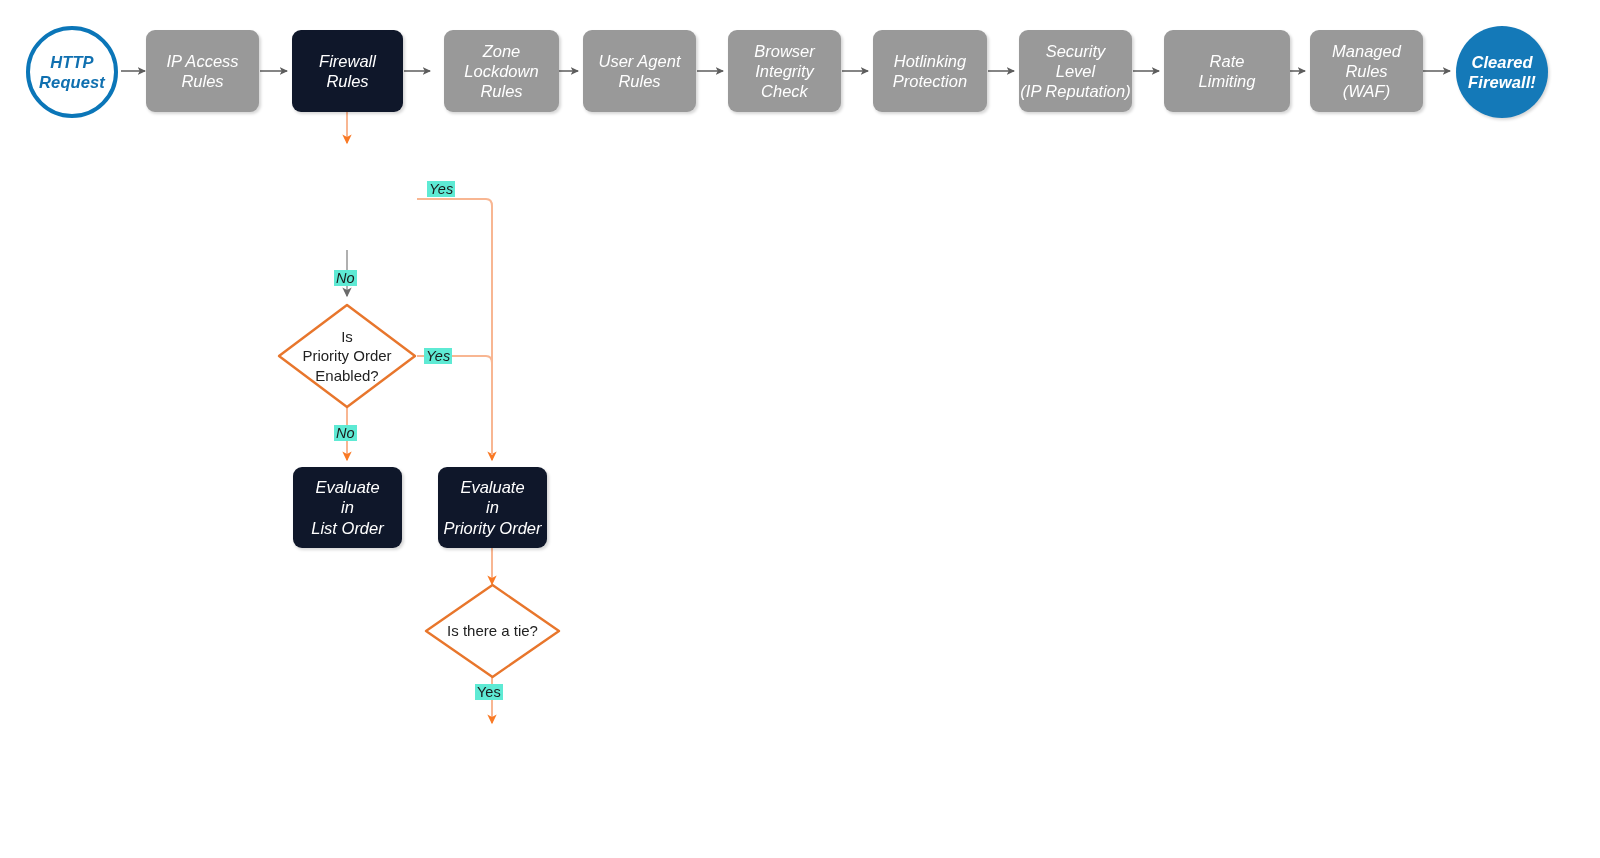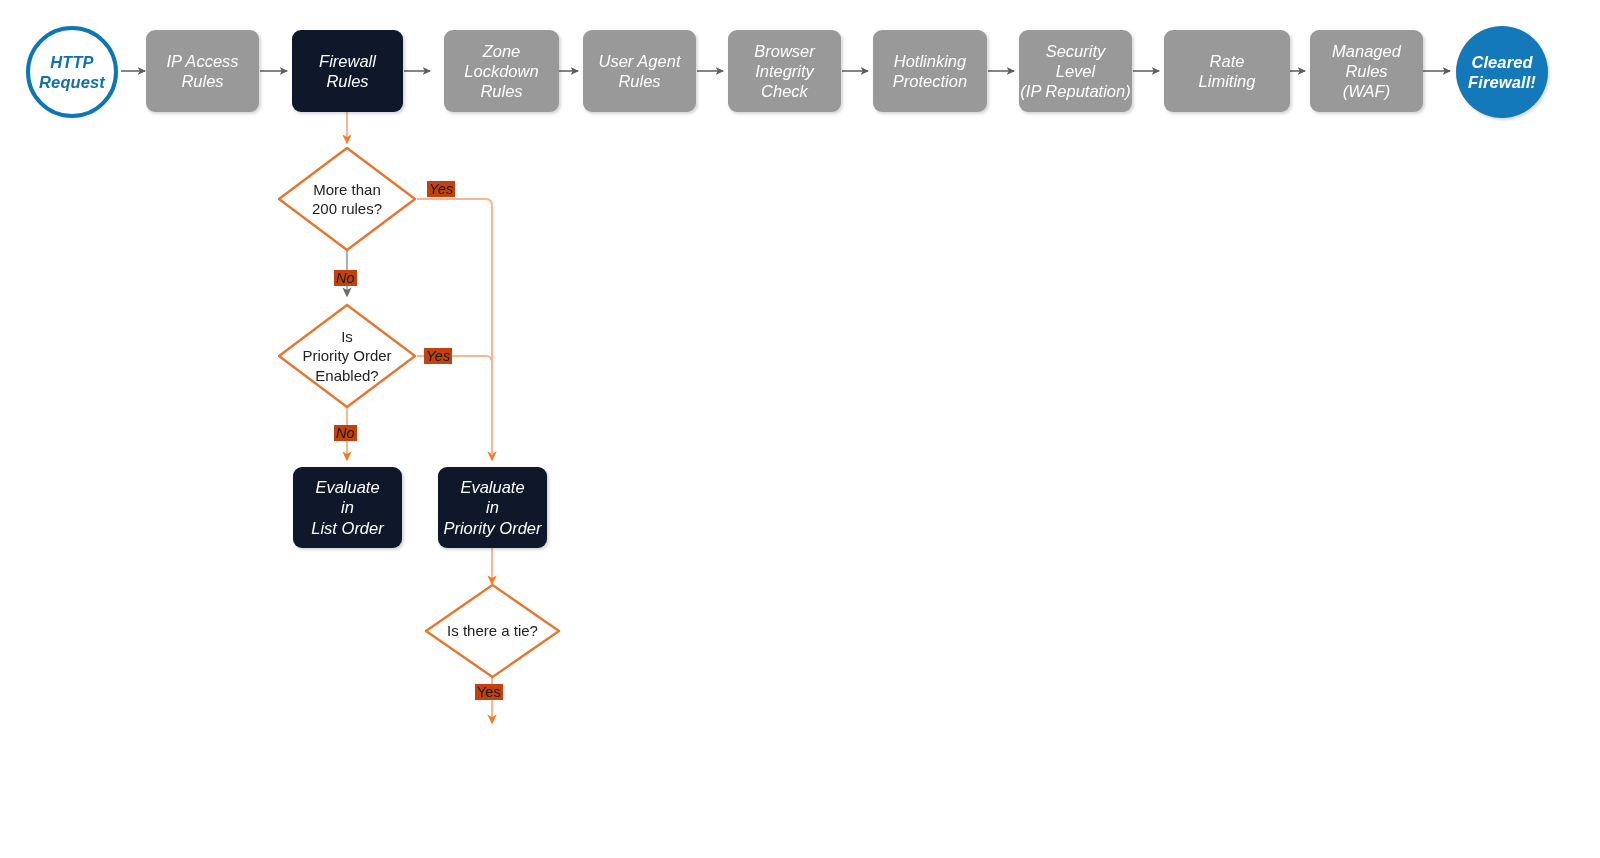--- a/index.html
+++ b/index.html
@@ -90,21 +90,21 @@
     line-height: 1.28;
     white-space: pre-line;
   }
 
   
   .edge-label {
     position: absolute;
     font-size: 14.5px;
     font-style: italic;
     color: #1a1a1a;
-    background: #c2410c;
+    background: #5eead4;
     padding: 0 2px;
     white-space: nowrap;
   }
   .edge-label.upright {
     font-style: normal;
   }
 </style>
 </head>
 <body>
 
@@ -203,27 +203,20 @@
     <span>Managed
 Rules
 (WAF)</span>
   </div>
 
   <div class="node term end" style="left:1456px; top:26px; width:92px; height:92px;">
     <span>Cleared
 Firewall!</span>
   </div>
 
-  <div class="node diamond" style="left:277px; top:146px; width:140px; height:106px;">
-    <svg class="dshape" viewBox="0 0 140 106" preserveAspectRatio="none">
-      <polygon points="70,2 138,53 70,104 2,53" fill="#ffffff" stroke="#e8762c" stroke-width="2.4" stroke-linejoin="round"></polygon>
-    </svg>
-    <span class="dlabel">More than
-200 rules?</span>
-  </div>
 
   <div class="node diamond" style="left:277px; top:303px; width:140px; height:106px;">
     <svg class="dshape" viewBox="0 0 140 106" preserveAspectRatio="none">
       <polygon points="70,2 138,53 70,104 2,53" fill="#ffffff" stroke="#e8762c" stroke-width="2.4" stroke-linejoin="round"></polygon>
     </svg>
     <span class="dlabel">Is
 Priority Order
 Enabled?</span>
   </div>
 

